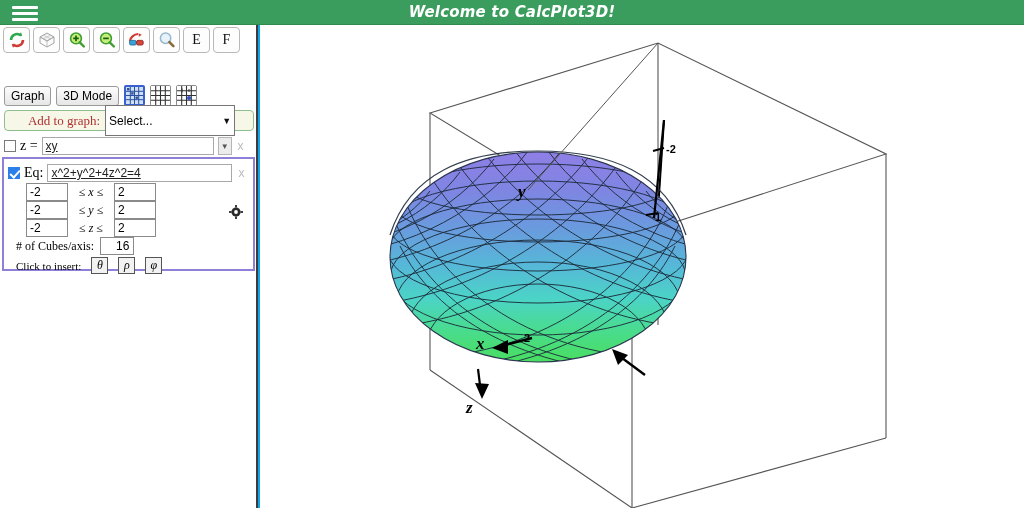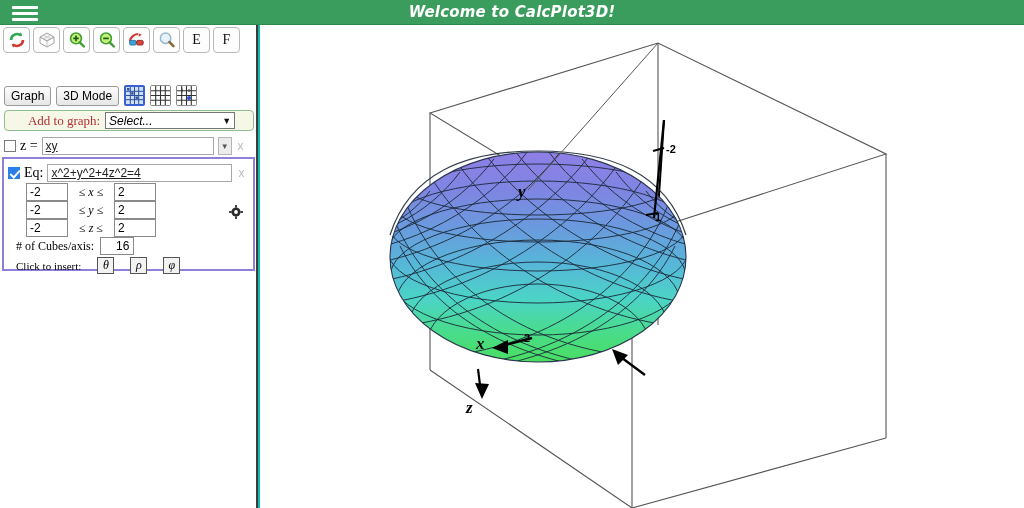--- a/index.html
+++ b/index.html
@@ -4,21 +4,21 @@
 <title>CalcPlot3D</title>
 <style>
   * { box-sizing: border-box; }
   html, body {
     margin: 0; padding: 0;
     width: 1024px; height: 508px;
     overflow: hidden;
     background: #ffffff;
     font-family: "Liberation Sans", sans-serif;
   }
-  #app { position: relative; width: 1024px; height: 508px; background:#14b8a6; }
+  #app { position: relative; width: 1024px; height: 508px; background:#0ea5e9; }
 
   
   .titlebar {
     position: absolute; left: 0; top: 0; width: 1024px; height: 25px;
     background: #3a9d5d;
     border-bottom: 1px solid #2f8a4f;
   }
   .hamburger {
     position: absolute; left: 10px; top: 3px;
     width: 30px; height: 20px;
@@ -74,24 +74,24 @@
 
   .addrow {
     position: absolute; left: 4px; top: 85px; width: 250px; height: 21px;
     background: #f7f7e8; border: 1px solid #8fbf8f; border-radius: 4px;
     display: flex; align-items: center; padding-left: 5px; justify-content: center;
   }
   .addlabel {
     font-family: "Liberation Serif", serif; color: #b03030; font-size: 13px; margin-right: 5px;
   }
   .selbox {
-    width: 130px; height: 17px; border: 1px solid #767676; background: #fff;
+    width: 130px; height: 31px; border: 1px solid #767676; background: #fff;
     font-size: 12px; font-family: "Liberation Sans", sans-serif;
     display:flex; align-items:center; justify-content:space-between;
-    padding: 0 3px; color:#000; cursor: pointer; font-style: italic;
+    padding: 0 3px; color:#000; cursor: pointer;
   }
   .caret { font-size: 9px; color: #111; }
 
   .eqrow {
     position: absolute; left: 4px; width: 250px; height: 22px;
     display: flex; align-items: center; gap: 4px;
   }
   .eqrow.r1 { top: 110px; }
   .cbox {
     width: 12px; height: 12px; border: 1px solid #7a7a7a; background:#fff;
@@ -137,21 +137,21 @@
   .cubesrow {
     position: absolute; left: 12px; top: 78px; display:flex; align-items:center; gap:6px;
   }
   .cubeslabel { font-family: "Liberation Serif", serif; font-size: 12px; color:#000; }
   .cubesin {
     width: 34px; height: 18px; border:1px solid #8a8a8a; background:#fff;
     font-size:12px; padding-left:15px; display:flex; align-items:center;
   }
 
   .insertrow {
-    position: absolute; left: 12px; top: 98px; display:flex; align-items:center; gap:16px;
+    position: absolute; left: 12px; top: 98px; display:flex; align-items:center; gap:10px;
   }
   .insertlabel { font-family: "Liberation Serif", serif; font-size: 11px; color:#000; }
   .greek {
     width: 17px; height: 17px; border: 1px solid #555; background:#f2f2f2;
     display:flex; align-items:center; justify-content:center;
     font-family: "Liberation Serif", serif; font-style: italic; font-size: 12px; cursor:pointer;
   }
   .gear {
     position: absolute; right: 10px; top: 46px; width: 14px; height: 14px; cursor: pointer;
   }

